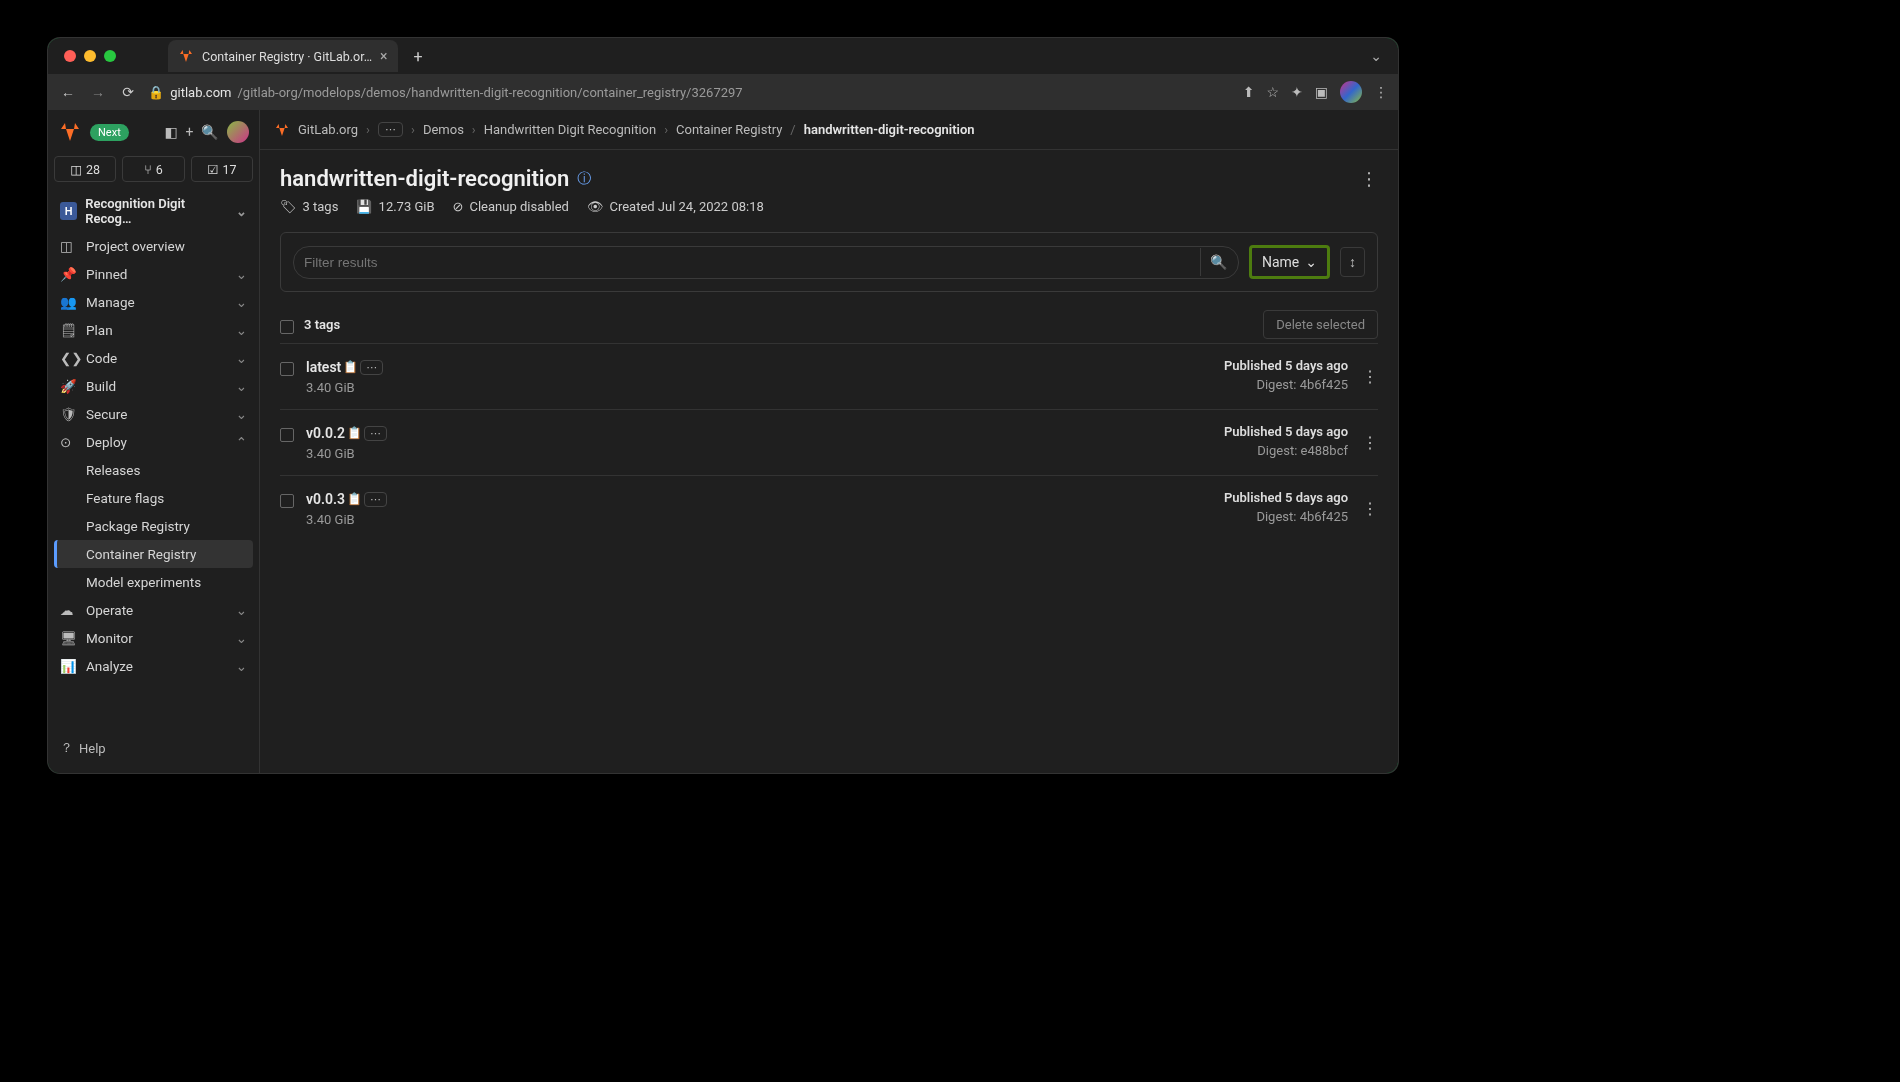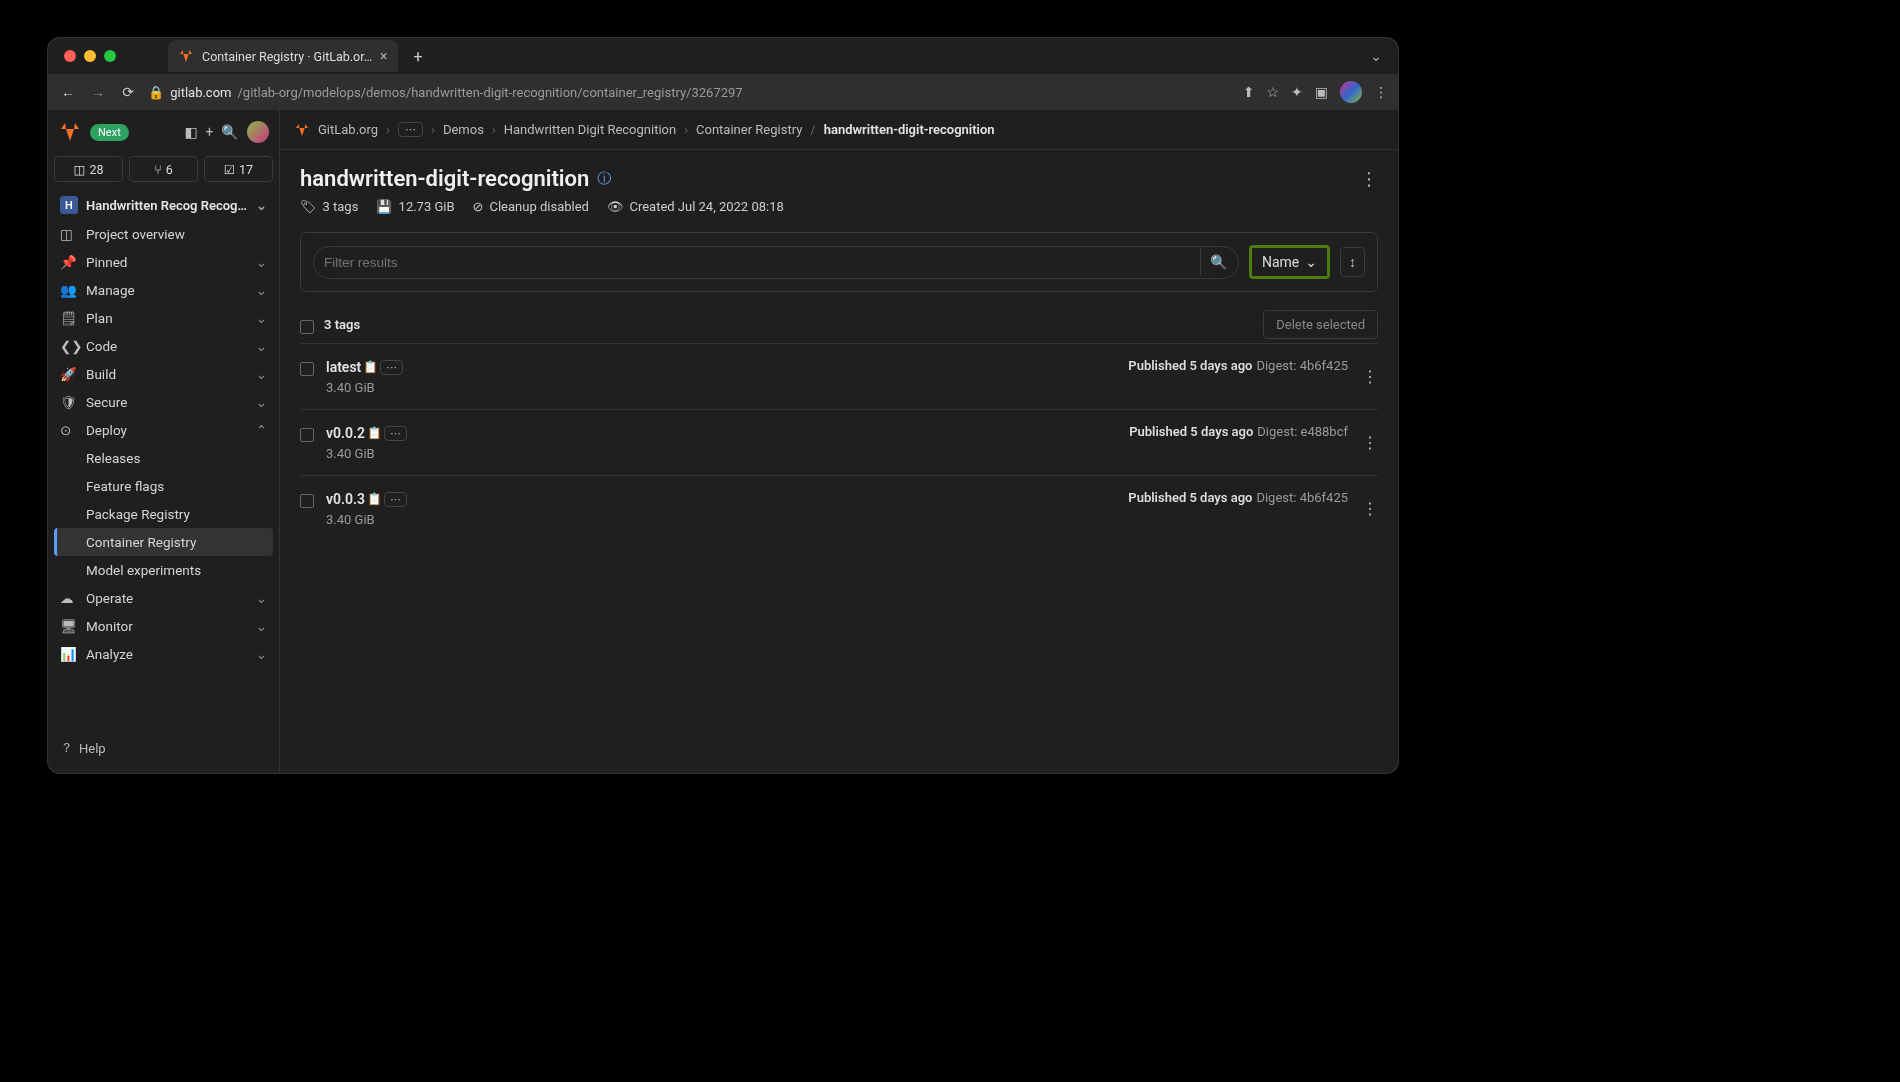--- a/index.html
+++ b/index.html
@@ -75,21 +75,21 @@
 }
 .url-pill .host { color: #e5e5e5; }
 .lock { color: #9a9a9a; }
 .right-icons { display: flex; gap: 12px; align-items: center; color: #bbb; }
 .right-icons > * { cursor: pointer; }
 .avatar { width: 22px; height: 22px; border-radius: 50%; background: linear-gradient(135deg,#c38,#36c,#8b4); }
 
 .app { flex: 1; display: flex; background: #1f1f1f; min-height: 0; }
 
 .sidebar {
-  width: 232px;
+  width: 212px;
   background: #1f1f1f;
   border-right: 1px solid #333;
   display: flex;
   flex-direction: column;
   padding: 8px 6px;
 }
 .side-top { display: flex; align-items: center; gap: 8px; padding: 2px 4px 8px; }
 .gl-logo { width: 24px; height: 24px; color: #fc6d26; }
 .badge-next { background: #2da160; color: #fff; font-size: 11px; padding: 2px 8px; border-radius: 10px; }
 .side-top .spacer { flex: 1; }
@@ -193,21 +193,21 @@
 .tag-name-row { display: flex; align-items: center; }
 .tag-name { font-weight: 600; color: #e5e5e5; }
 .mini-ic {
   color: #bbb; cursor: pointer; font-size: 12px; padding: 2px;
 }
 .mini-pill {
   border: 1px solid #444; border-radius: 4px; padding: 0 5px;
   font-size: 11px; cursor: pointer; color: #bbb;
 }
 .tag-size { font-size: 13px; color: #9a9a9a; }
-.tag-right { margin-left: auto; text-align: right; display: flex; flex-direction: row; gap: 4px; }
+.tag-right { margin-left: auto; text-align: right; display: flex; flex-direction: column; gap: 4px; }
 .tag-pub { font-size: 13px; font-weight: 600; color: #ddd; }
 .tag-dig { font-size: 13px; color: #9a9a9a; }
 .row-more { margin-left: 14px; color: #bbb; cursor: pointer; align-self: center; font-size: 16px; }
 
 svg { display: block; }
 </style>
 </head>
 <body>
 
 <div class="window">
@@ -273,21 +273,21 @@
           <span>6</span>
         </div>
         <div class="stat">
           <span>☑</span>
           <span>17</span>
         </div>
       </div>
 
       <div class="proj">
         <span class="proj-ico">H</span>
-        <span>Handwritten Recog Recog…</span>
+        <span>Recognition Digit Recog…</span>
         <span class="proj-chev">⌄</span>
       </div>
 
       <div class="navitem">
         <span class="ic">◫</span>
         <span>Project overview</span>
       </div>
       <div class="navitem">
         <span class="ic">📌</span>
         <span>Pinned</span>

